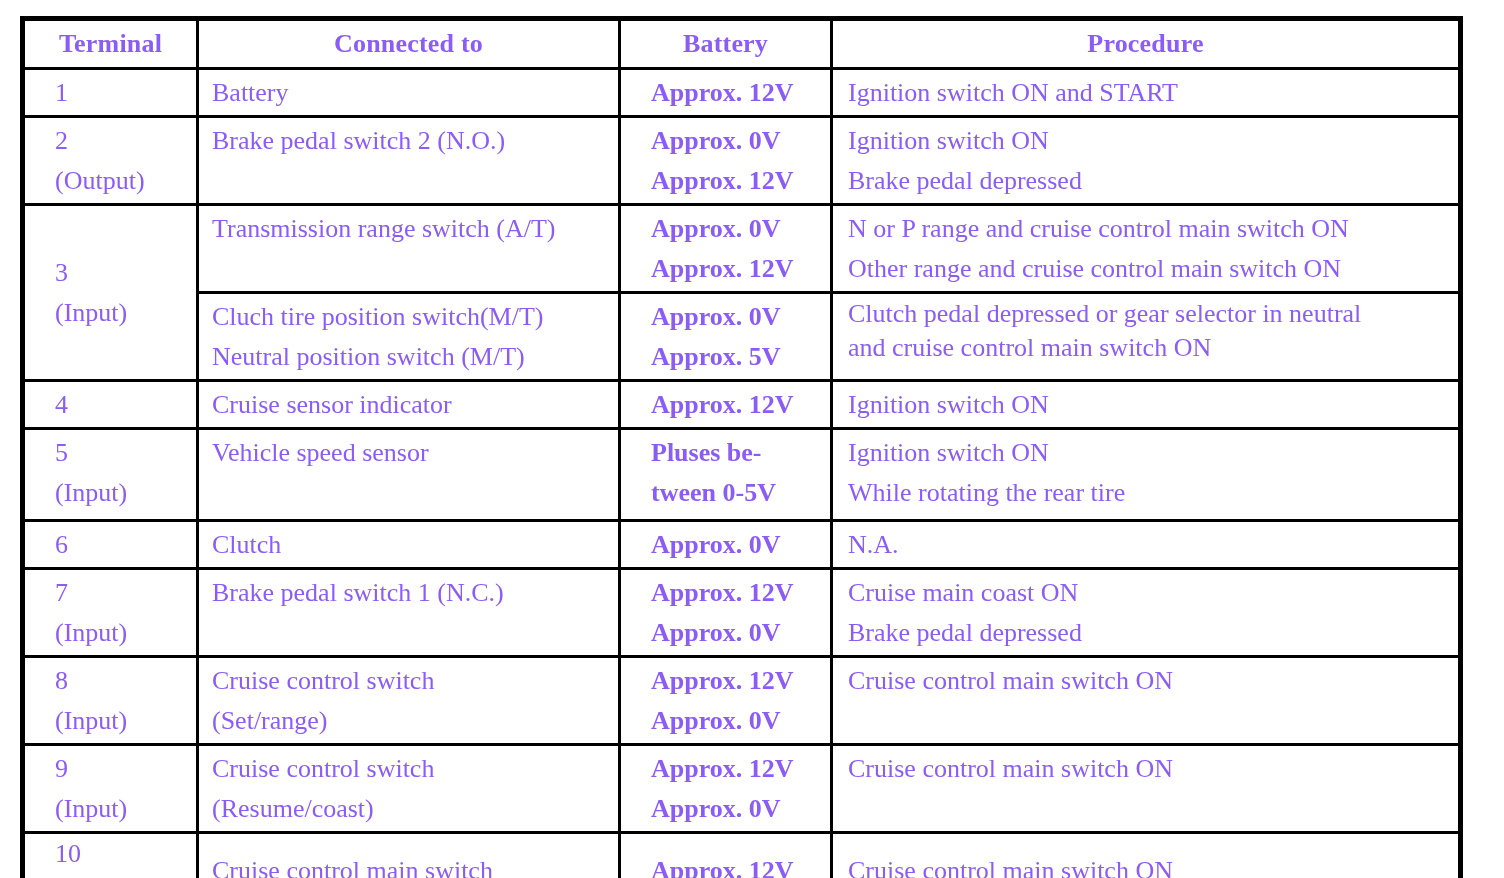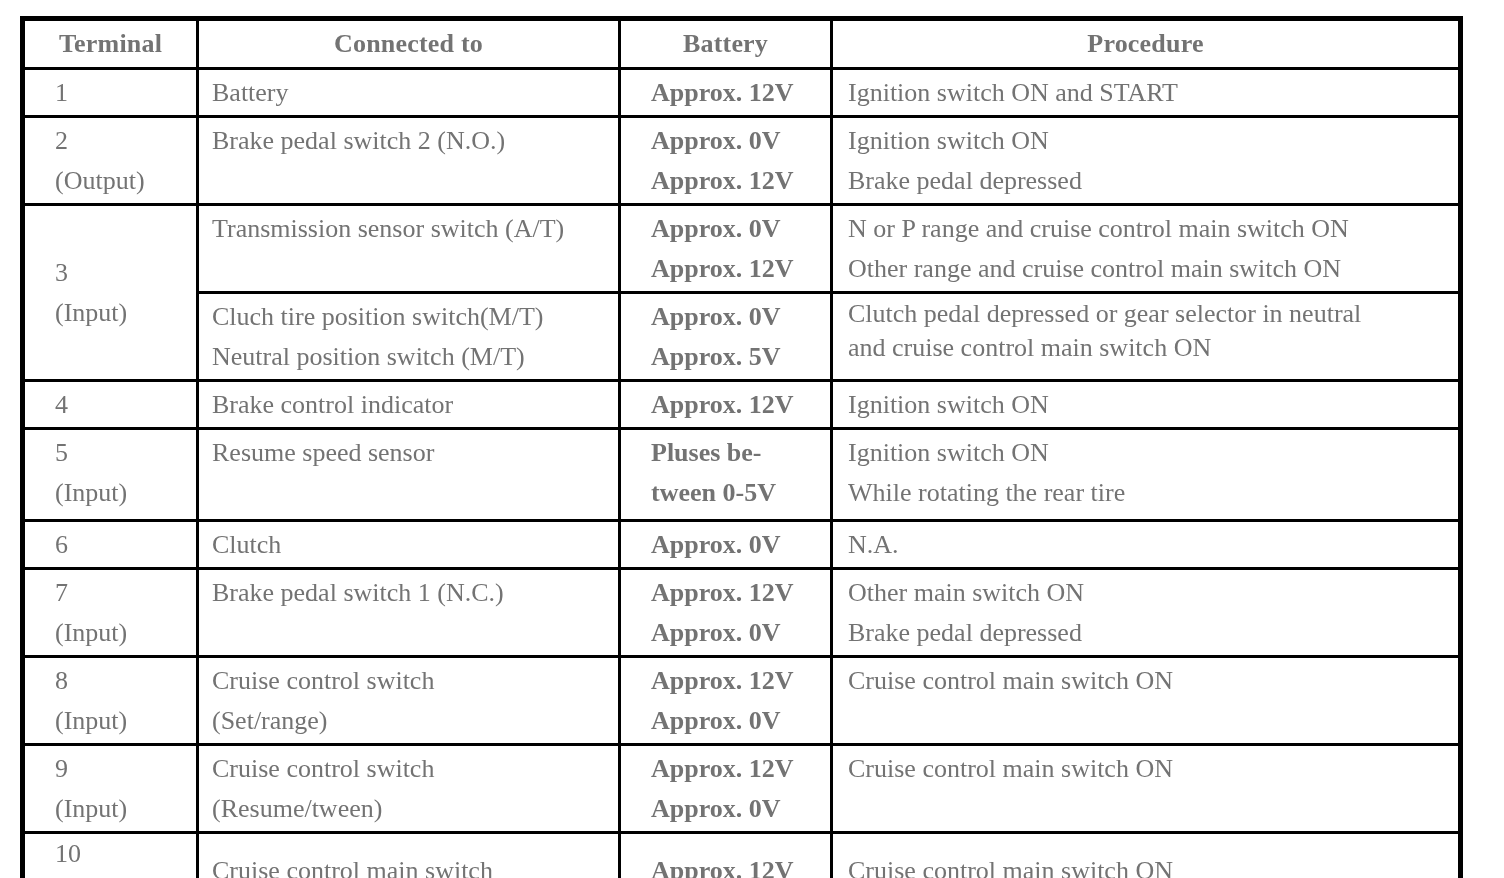--- a/index.html
+++ b/index.html
@@ -7,21 +7,21 @@
     padding: 0;
     background: #ffffff;
   }
   .page {
     position: relative;
     width: 1504px;
     height: 878px;
     background: #ffffff;
     overflow: hidden;
     font-family: "Liberation Serif", "DejaVu Serif", serif;
-    color: #737373;
+    color: #8b5cf6;
   }
   table.spec-table {
     position: absolute;
     left: 20px;
     top: 16px;
     width: 1438px;
     border-collapse: collapse;
     table-layout: fixed;
     border: 5px solid #000000;
   }
@@ -122,21 +122,21 @@
           <div class="line">Ignition switch ON</div>
           <div class="line">Brake pedal depressed</div>
         </td>
       </tr>
       <tr class="r3a">
         <td class="term v-mid" rowspan="2">
           <div class="line">3</div>
           <div class="line">(Input)</div>
         </td>
         <td class="conn">
-            <div class="line">Transmission sensor switch (A/T)</div>
+            <div class="line">Transmission range switch (A/T)</div>
           </td>
         <td class="volt">
           <div class="line">Approx. 0V</div>
           <div class="line">Approx. 12V</div>
         </td>
         <td class="proc">
           <div class="line">N or P range and cruise control main switch ON</div>
           <div class="line">Other range and cruise control main switch ON</div>
         </td>
       </tr>
@@ -152,36 +152,36 @@
         <td class="proc">
           <div class="line tight">Clutch pedal depressed or gear selector in neutral</div>
           <div class="line tight">and cruise control main switch ON</div>
         </td>
       </tr>
       <tr class="r4">
         <td class="term">
             <div class="line">4</div>
           </td>
         <td class="conn">
-            <div class="line">Brake control indicator</div>
+            <div class="line">Cruise sensor indicator</div>
           </td>
         <td class="volt">
             <div class="line">Approx. 12V</div>
           </td>
         <td class="proc">
             <div class="line">Ignition switch ON</div>
           </td>
       </tr>
       <tr class="r5">
         <td class="term">
           <div class="line">5</div>
           <div class="line">(Input)</div>
         </td>
         <td class="conn">
-            <div class="line">Resume speed sensor</div>
+            <div class="line">Vehicle speed sensor</div>
           </td>
         <td class="volt">
           <div class="line">Pluses be-</div>
           <div class="line">tween 0-5V</div>
         </td>
         <td class="proc">
           <div class="line">Ignition switch ON</div>
           <div class="line">While rotating the rear tire</div>
         </td>
       </tr>
@@ -205,21 +205,21 @@
           <div class="line">(Input)</div>
         </td>
         <td class="conn">
             <div class="line">Brake pedal switch 1 (N.C.)</div>
           </td>
         <td class="volt">
           <div class="line">Approx. 12V</div>
           <div class="line">Approx. 0V</div>
         </td>
         <td class="proc">
-          <div class="line">Other main switch ON</div>
+          <div class="line">Cruise main coast ON</div>
           <div class="line">Brake pedal depressed</div>
         </td>
       </tr>
       <tr class="r8">
         <td class="term">
           <div class="line">8</div>
           <div class="line">(Input)</div>
         </td>
         <td class="conn">
           <div class="line">Cruise control switch</div>
@@ -233,21 +233,21 @@
             <div class="line">Cruise control main switch ON</div>
           </td>
       </tr>
       <tr class="r9">
         <td class="term">
           <div class="line">9</div>
           <div class="line">(Input)</div>
         </td>
         <td class="conn">
           <div class="line">Cruise control switch</div>
-          <div class="line">(Resume/tween)</div>
+          <div class="line">(Resume/coast)</div>
         </td>
         <td class="volt">
           <div class="line">Approx. 12V</div>
           <div class="line">Approx. 0V</div>
         </td>
         <td class="proc">
             <div class="line">Cruise control main switch ON</div>
           </td>
       </tr>
       <tr class="r10">

